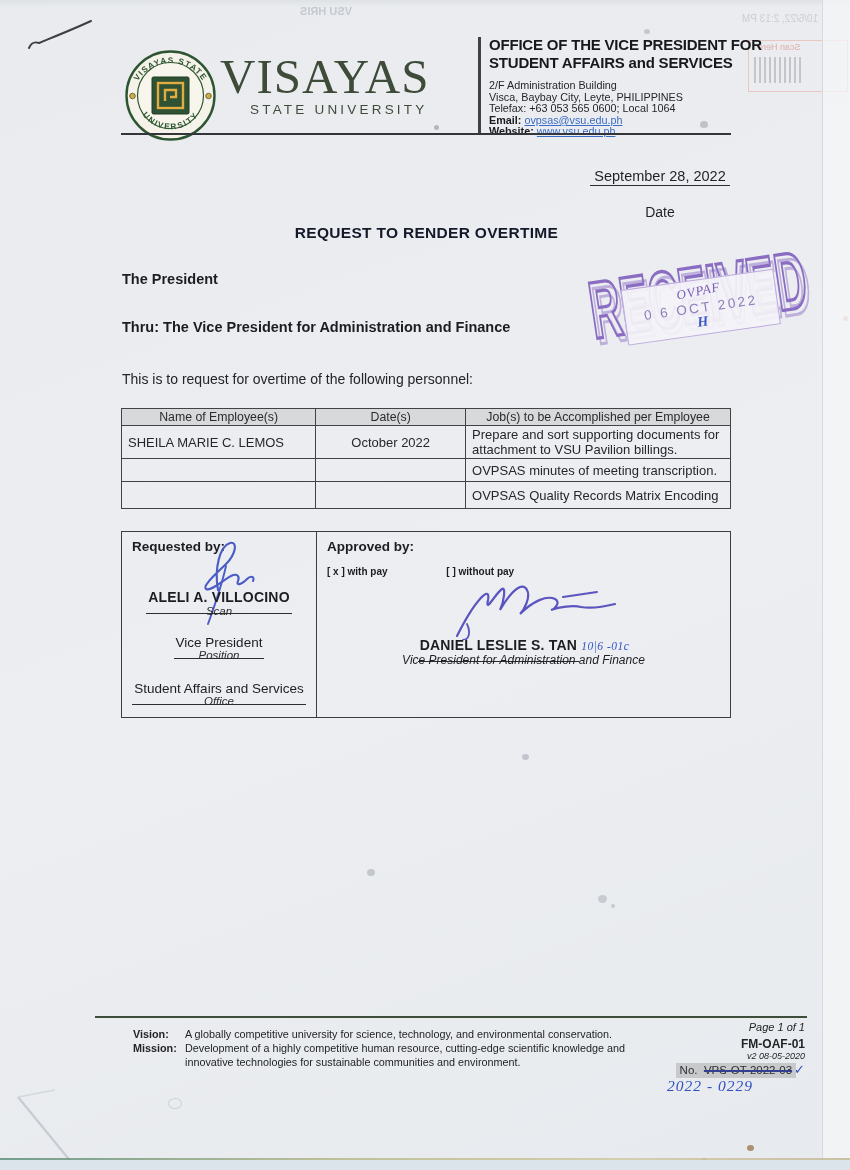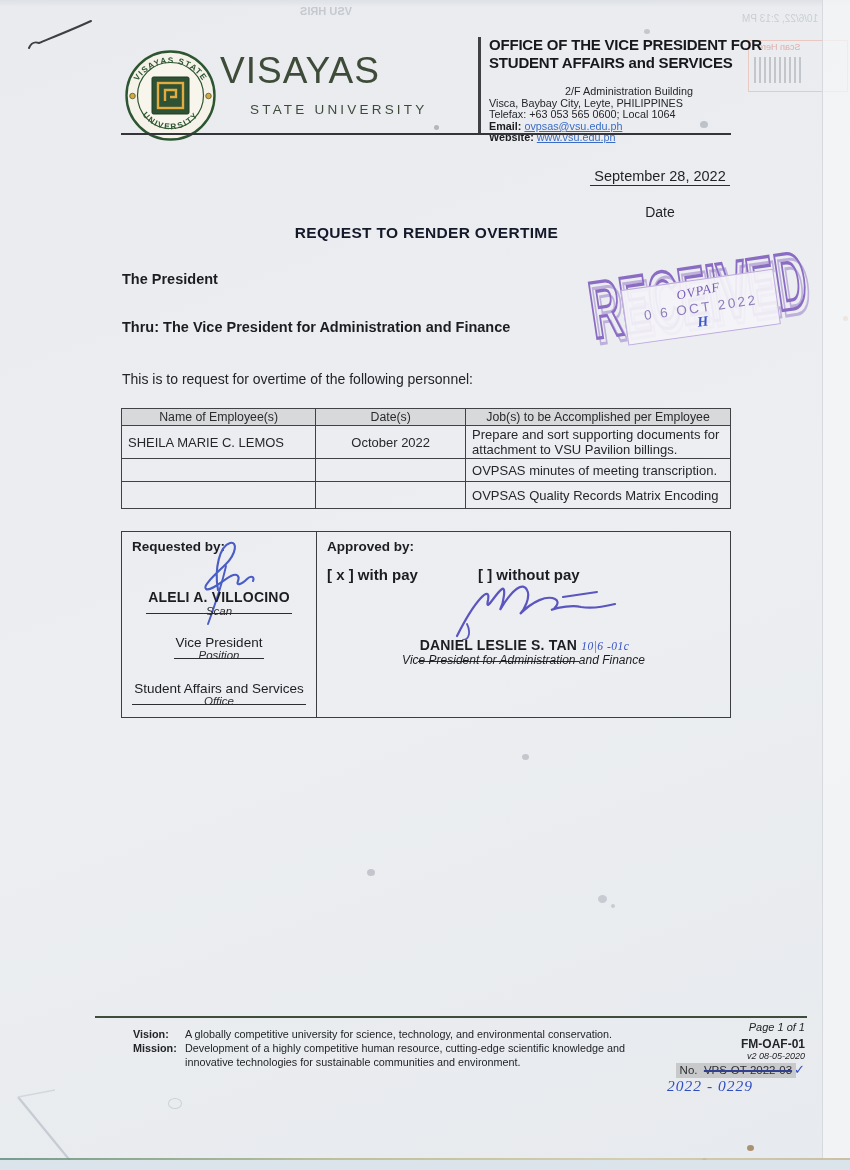--- a/index.html
+++ b/index.html
@@ -3,28 +3,28 @@
 <meta charset="utf-8">
 <style>
   html,body{margin:0;padding:0;background:#dfe2e6;}
   *{box-sizing:border-box;font-family:"Liberation Sans",sans-serif;}
   .page{position:relative;width:850px;height:1170px;margin:0 auto;overflow:hidden;
         background:linear-gradient(160deg,#e9ebee 0%,#eceef1 55%,#e7eaee 100%);color:#222326;}
   .abs{position:absolute;}
 
   
   .seal{left:124px;top:49px;}
-  .wordmark{left:220px;top:52px;font-size:37px;line-height:1;color:#3e4b39;letter-spacing:1px;font-weight:400;}
+  .wordmark{left:220px;top:52px;font-size:49px;line-height:1;color:#3e4b39;letter-spacing:1px;font-weight:400;font-family:Liberation Serif, serif;}
   .wm-sub{left:250px;top:102px;font-size:13.5px;letter-spacing:3.2px;color:#3e4b39;}
   .hdr-vline{left:478px;top:37px;width:2.5px;height:96px;background:#3f4144;}
   .office{left:489px;top:36px;width:280px;}
   .office .big{font-size:15px;font-weight:bold;line-height:17.5px;color:#17181c;letter-spacing:-0.2px;}
   .office .sm{font-size:10.8px;line-height:11.6px;color:#25262a;}
   .office .sm b{color:#1b1c20;}
-  .office .first-sm{margin-top:15px;text-align:center;}
+  .office .first-sm{margin-top:9px;}
   a.doclink{color:#3b6cc5;text-decoration:underline;}
   .hdr-hline{left:121px;top:133px;width:610px;height:2.2px;background:#33353a;}
 
   
   .date-wrap{left:560px;top:168px;width:200px;text-align:center;font-size:14.5px;color:#1f2126;}
   .date-under{display:inline-block;border-bottom:1.6px solid #2b2d33;padding:0 4px 1px;}
   .date-cap{margin-top:18px;font-size:14px;}
   .doc-title{left:122px;top:224px;width:609px;text-align:center;font-size:15.5px;font-weight:bold;color:#14192a;letter-spacing:0.3px;}
   .bodyline{left:122px;font-size:14.5px;font-weight:bold;color:#1c1d22;}
   .line-president{top:271px;}
@@ -48,21 +48,21 @@
   .r1{height:28px;}.r2{height:23px;}.r3{height:27px;}
   td.name-cell{padding-left:10px;}
   td.date-cell{text-align:center;}
   td.job-cell{font-size:12.8px;line-height:15px;padding:2px 6px;}
 
   
   .sigbox{left:121px;top:531px;width:610px;height:187px;border:1.6px solid #3b3d41;display:flex;}
   .sb-left{position:relative;width:195px;border-right:1.6px solid #3b3d41;}
   .sb-right{position:relative;flex:1;}
   .sb-label{position:absolute;left:10px;top:7px;font-size:13.5px;font-weight:bold;color:#1c1d22;}
-  .pay-row{position:absolute;left:10px;top:34px;font-size:15px;font-weight:bold;color:#1c1d22;}
+  .pay-row{position:absolute;left:10px;top:34px;font-size:10px;font-weight:bold;color:#1c1d22;}
   .pay-row .g2{margin-left:56px;}
   .csig{position:absolute;width:100%;text-align:center;color:#1c1d22;}
   .u{display:inline-block;border-bottom:1.5px solid #2b2d33;padding:0 2px 8px;}
   .nm{font-size:14px;font-weight:bold;letter-spacing:0.2px;}
   .cap{font-size:11.5px;font-style:italic;color:#2b2c30;}
   .mid{font-size:13.5px;}
   .aleli{top:56px;}.cap-name{top:73px;}.vp{top:101px;}.cap-pos{top:117px;}.off-l{top:147px;}.cap-off{top:163px;}
   .tan-line{top:104px;}
   .tan-note{font-family:"Liberation Serif",serif;font-style:italic;font-size:11.5px;color:#3552c6;letter-spacing:0.5px;margin-left:2px;}
   .tan-title{top:121px;font-size:12px;font-style:italic;}

